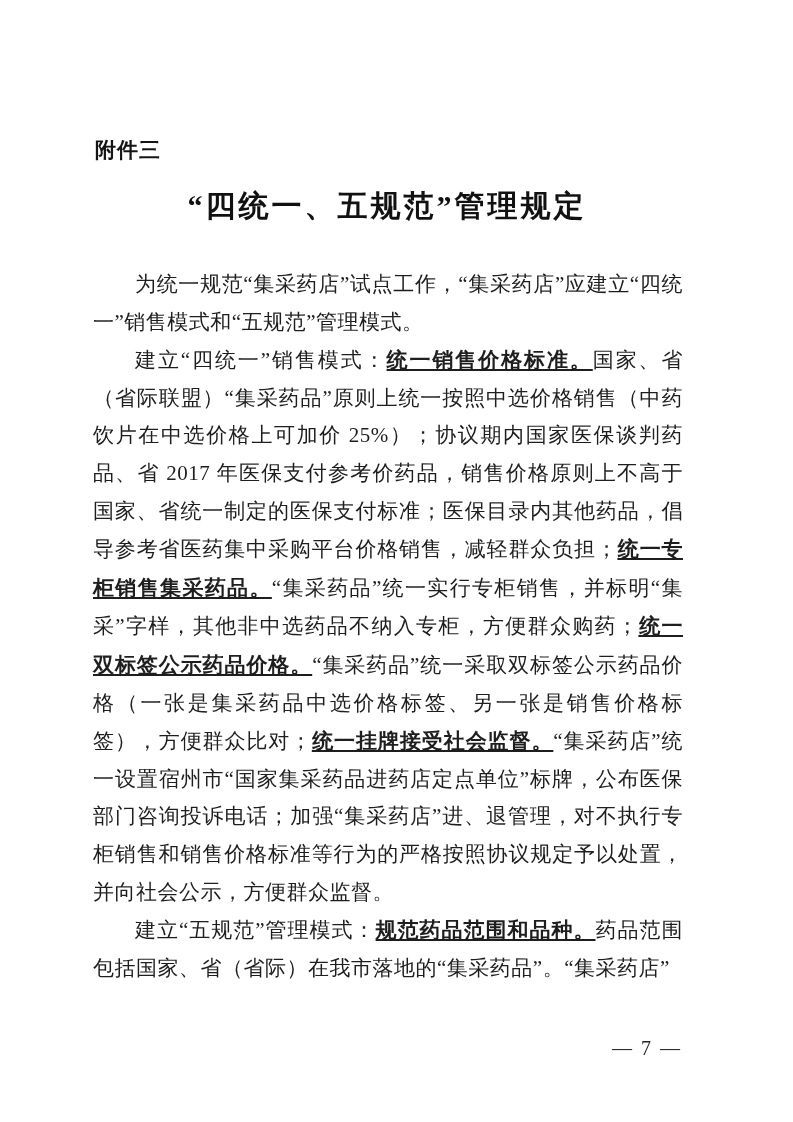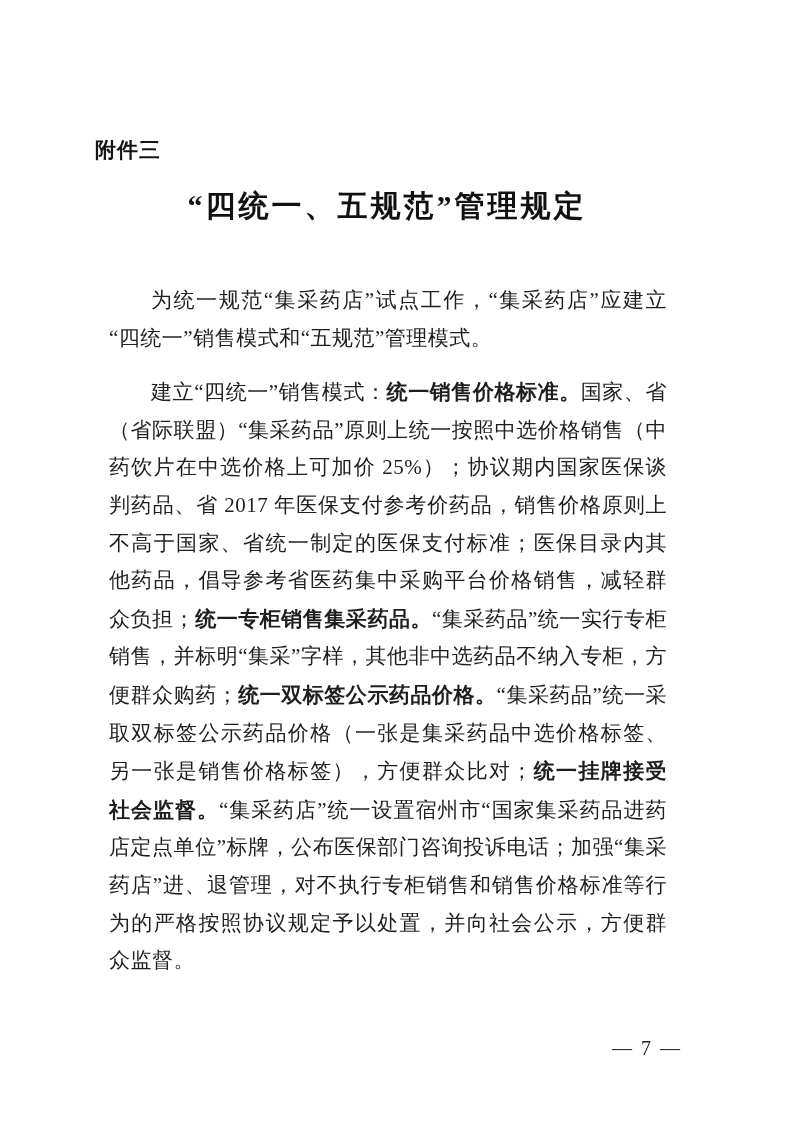--- a/index.html
+++ b/index.html
@@ -44,31 +44,32 @@
     left: 93px;
     right: 91px;
     top: 266px;
     font-size: 21px;
     line-height: 37.6px;
     text-align: justify;
     letter-spacing: 0.5px;
     color: #1e1e1e;
   }
   .doc-body p {
-    margin: 16px;
+    margin: 0;
     padding: 0;
     text-indent: 2em;
   }
   .run {
     font-weight: 400;
   }
   .bold-run {
     font-weight: 700;
     font-family: "Liberation Sans", "DejaVu Sans", sans-serif;
     letter-spacing: 0.5px;
+    text-decoration: underline;
   }
   .page-number {
     position: absolute;
     right: 92px;
     top: 1037px;
     font-size: 20px;
     letter-spacing: 2px;
     color: #222222;
     font-family: "Liberation Serif", "DejaVu Serif", serif;
   }
@@ -77,16 +78,17 @@
 <body>
 
 <div class="page">
   <div class="attachment-label">附件三</div>
 
   <h1 class="doc-title">“四统一、五规范”管理规定</h1>
 
   <div class="doc-body">
       <p><span class="run">为统一规范“集采药店”试点工作，“集采药店”应建立“四统一”销售模式和“五规范”管理模式。</span></p>
       <p><span class="run">建立“四统一”销售模式：</span><span class="run bold-run">统一销售价格标准。</span><span class="run">国家、省（省际联盟）“集采药品”原则上统一按照中选价格销售（中药饮片在中选价格上可加价 25%）；协议期内国家医保谈判药品、省 2017 年医保支付参考价药品，销售价格原则上不高于国家、省统一制定的医保支付标准；医保目录内其他药品，倡导参考省医药集中采购平台价格销售，减轻群众负担；</span><span class="run bold-run">统一专柜销售集采药品。</span><span class="run">“集采药品”统一实行专柜销售，并标明“集采”字样，其他非中选药品不纳入专柜，方便群众购药；</span><span class="run bold-run">统一双标签公示药品价格。</span><span class="run">“集采药品”统一采取双标签公示药品价格（一张是集采药品中选价格标签、另一张是销售价格标签），方便群众比对；</span><span class="run bold-run">统一挂牌接受社会监督。</span><span class="run">“集采药店”统一设置宿州市“国家集采药品进药店定点单位”标牌，公布医保部门咨询投诉电话；加强“集采药店”进、退管理，对不执行专柜销售和销售价格标准等行为的严格按照协议规定予以处置，并向社会公示，方便群众监督。</span></p>
+      <p><span class="run">建立“五规范”管理模式：</span><span class="run bold-run">规范药品范围和品种。</span><span class="run">药品范围包括国家、省（省际）在我市落地的“集采药品”。“集采药店”</span></p>
     </div>
 
   <div class="page-number">— 7 —</div>
 </div>
 
 </body></html>

